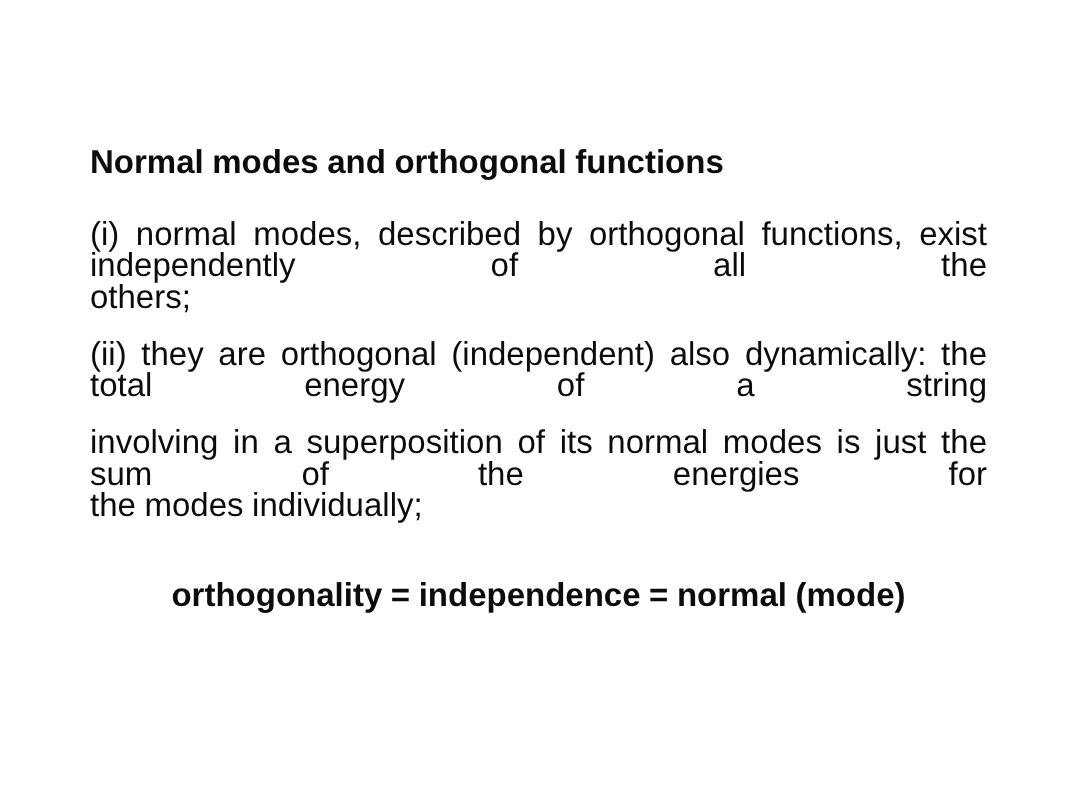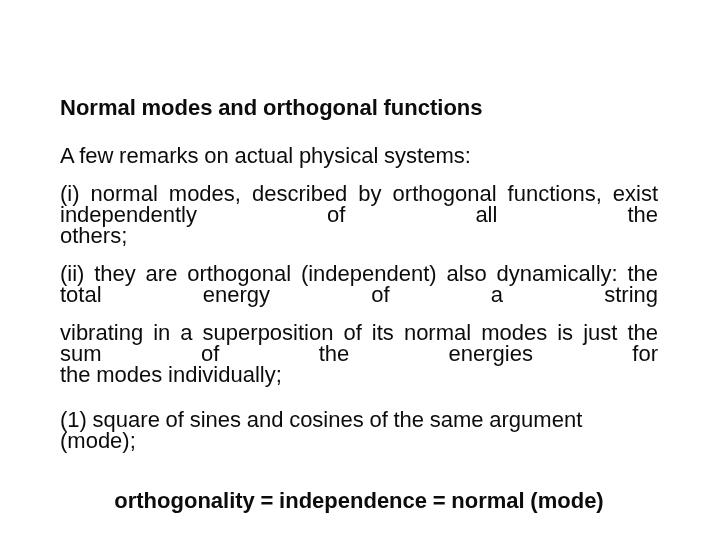--- a/index.html
+++ b/index.html
@@ -60,27 +60,25 @@
 </style>
 </head>
 <body>
 
 <div class="slide">
   <div class="content">
     <div class="title">Normal modes and orthogonal functions</div>
 
     <div>
         <p class="block">
-          <span class="line"><span>A few remarks on actual physical systems:</span></span>
           <span class="line fill"><span>(i) normal modes, described by orthogonal functions, exist independently of all the</span></span>
           <span class="line"><span>others;</span></span>
           <span class="line fill"><span>(ii) they are orthogonal (independent) also dynamically: the total energy of a string</span></span>
-          <span class="line fill"><span>vibrating in a superposition of its normal modes is just the sum of the energies for</span></span>
+          <span class="line fill"><span>involving in a superposition of its normal modes is just the sum of the energies for</span></span>
           <span class="line"><span>the modes individually;</span></span>
         </p>
         <p class="block">
-          <span class="line"><span>(1) square of sines and cosines of the same argument (mode);</span></span>
         </p>
       </div>
 
     <div class="emphasis">orthogonality = independence = normal (mode)</div>
   </div>
 </div>
 
 </body></html>

